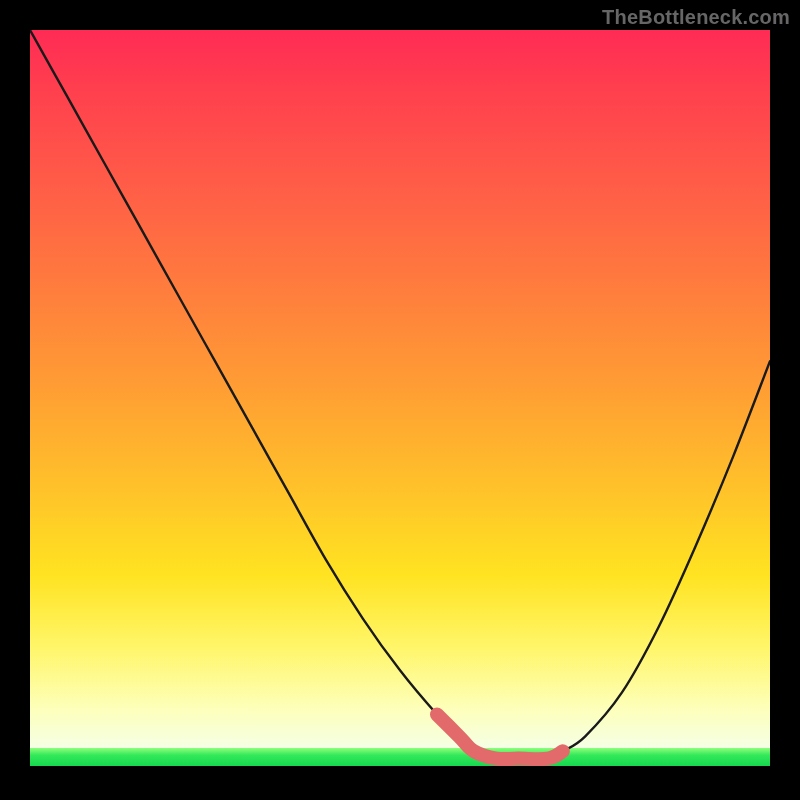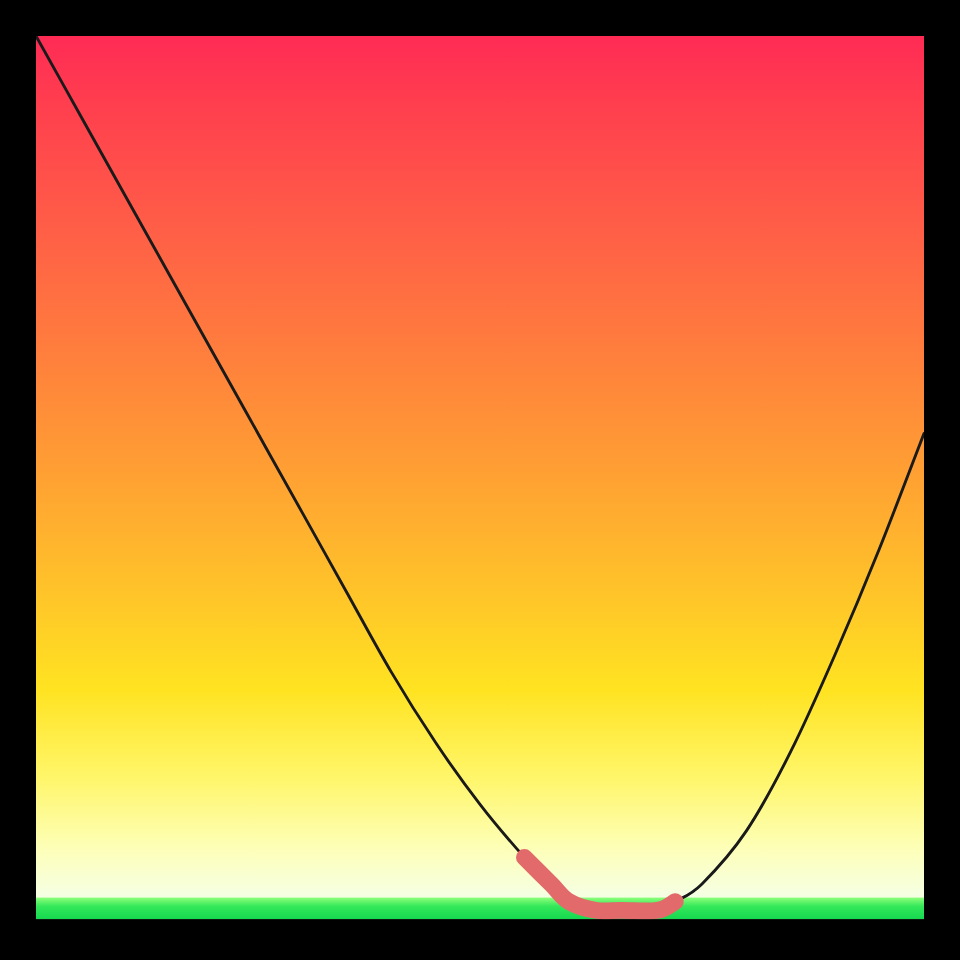--- a/index.html
+++ b/index.html
@@ -86,20 +86,21 @@
     stroke-width: 14;
     stroke-linecap: round;
     stroke-linejoin: round;
   }
 </style>
 </head>
 <body>
 
 <div class="frame">
 
+  <div class="watermark">TheBottleneck.com</div>
 
   <div class="plot">
     <div class="gradient"></div>
     <div class="green-band"></div>
 
     <svg class="curve" viewBox="0 0 740 736" preserveAspectRatio="none">
       <path id="bn-curve" class="curve-path" d="M 0.0 0.0 C 6.2 11.0, 24.7 44.2, 37.0 66.2 C 49.3 88.3, 61.7 110.4, 74.0 132.5 C 86.3 154.6, 98.7 176.6, 111.0 198.7 C 123.3 220.8, 135.7 242.9, 148.0 265.0 C 160.3 287.0, 172.7 309.1, 185.0 331.2 C 197.3 353.3, 209.7 375.4, 222.0 397.4 C 234.3 419.5, 246.7 441.6, 259.0 463.7 C 271.3 485.8, 283.7 509.1, 296.0 529.9 C 308.3 550.8, 320.7 570.4, 333.0 588.8 C 345.3 607.2, 357.7 624.4, 370.0 640.3 C 382.3 656.3, 397.1 673.4, 407.0 684.5 C 416.9 695.5, 423.0 700.4, 429.2 706.6 C 435.4 712.7, 437.8 717.6, 444.0 721.3 C 450.2 725.0, 458.8 727.4, 466.2 728.6 C 473.6 729.9, 479.8 728.6, 488.4 728.6 C 497.0 728.6, 510.6 729.9, 518.0 728.6 C 525.4 727.4, 526.6 725.0, 532.8 721.3 C 539.0 717.6, 545.1 716.4, 555.0 706.6 C 564.9 696.7, 579.7 680.8, 592.0 662.4 C 604.3 644.0, 616.7 620.7, 629.0 596.2 C 641.3 571.6, 653.7 543.4, 666.0 515.2 C 678.3 487.0, 690.7 457.5, 703.0 426.9 C 715.3 396.2, 733.8 347.1, 740.0 331.2"></path>
       <path id="bn-marker" class="bottom-marker" d="M 407.0 684.5 C 410.7 688.2, 423.0 700.4, 429.2 706.6 C 435.4 712.7, 437.8 717.6, 444.0 721.3 C 450.2 725.0, 458.8 727.4, 466.2 728.6 C 473.6 729.9, 479.8 728.6, 488.4 728.6 C 497.0 728.6, 510.6 729.9, 518.0 728.6 C 525.4 727.4, 530.3 722.5, 532.8 721.3"></path>
     </svg>
   </div>

